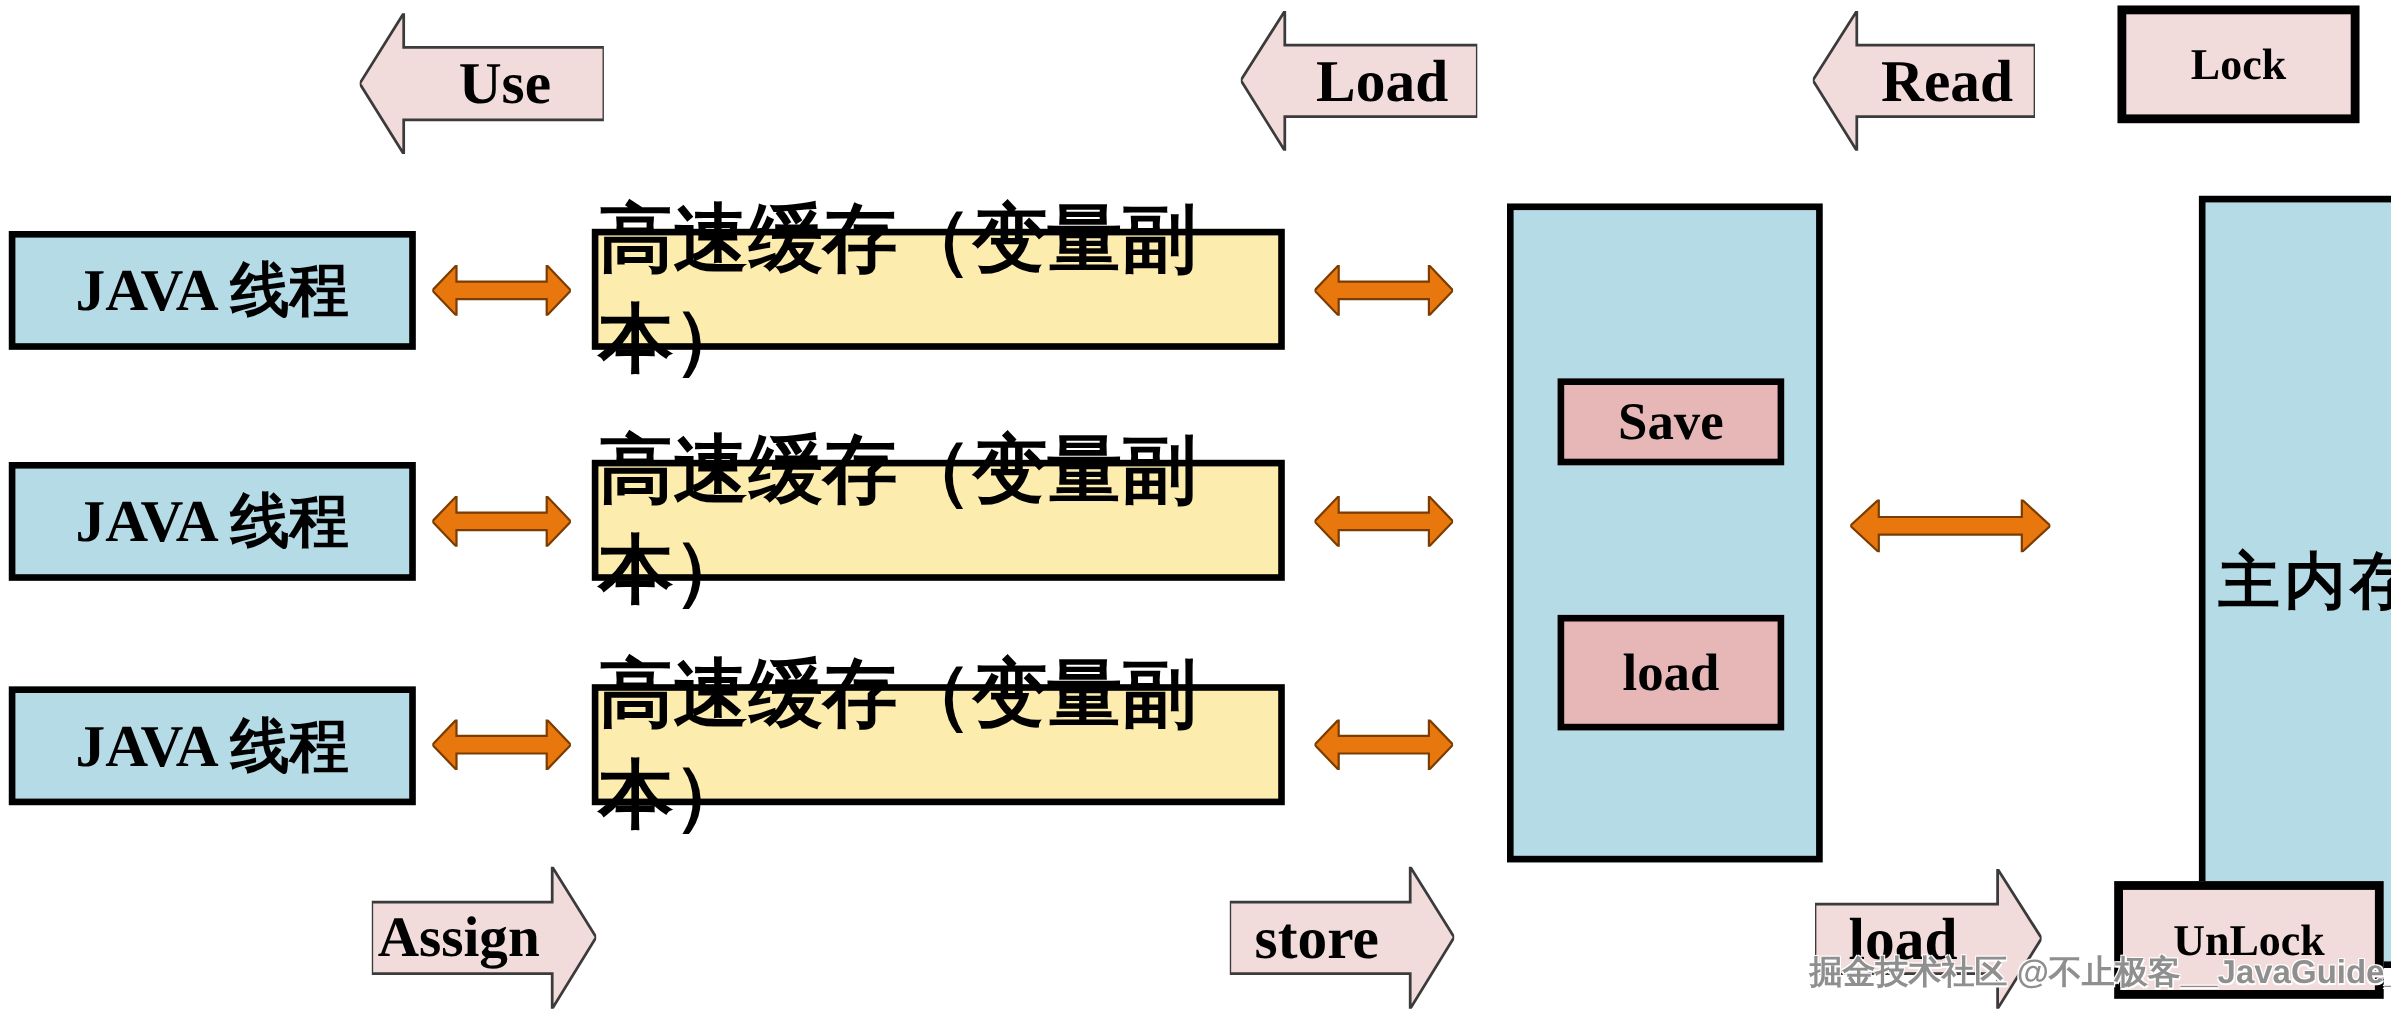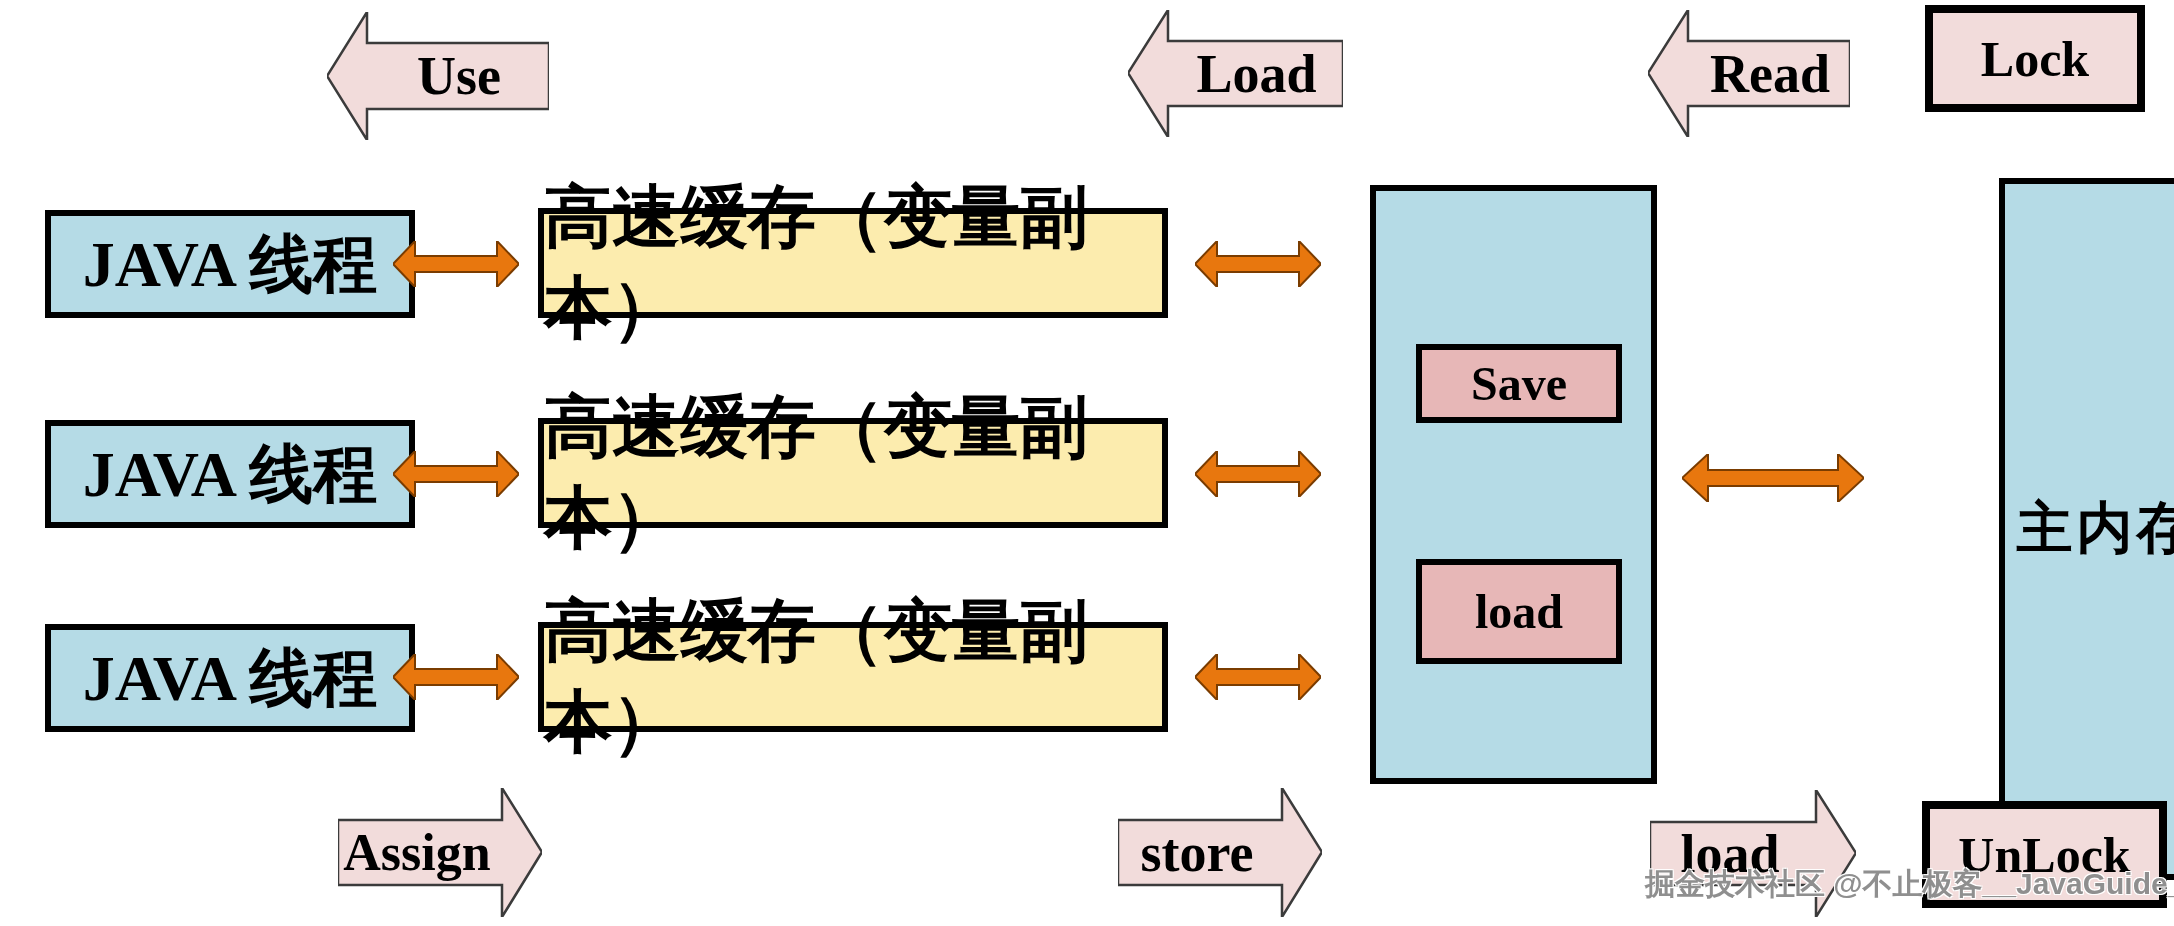--- a/index.html
+++ b/index.html
@@ -13,26 +13,26 @@
   .abs{position:absolute;}
 
   
   .box{
     position:absolute;
     border:6px solid var(--border);
     display:flex;align-items:center;justify-content:center;
     box-sizing:border-box;
     font-weight:bold;color:#000;
   }
-  .thread-box{background:var(--blue);font-size:64px;margin-left:37px;}
+  .thread-box{background:var(--blue);font-size:54px;}
   .cache-box{background:var(--yellow);font-size:68px;font-family:"Liberation Sans",sans-serif;}
   .wm-panel{background:var(--blue);}
   .mm-box{background:var(--blue);font-size:56px;font-family:"Liberation Sans",sans-serif;letter-spacing:4px;}
   .inner-box{background:var(--pink_dark);font-size:48px;}
-  .lock-box{background:var(--pink_light);border-width:8px;font-size:50px;}
+  .lock-box{background:var(--pink_light);border-width:8px;font-size:40px;}
 
   
   .block-arrow{position:absolute;}
   .block-arrow svg{position:absolute;left:0;top:0;display:block;}
   .block-arrow polygon{fill:var(--pink_light);stroke:#3b3b3b;stroke-width:2.5;}
   .block-arrow .lbl{
     position:absolute;inset:0;
     display:flex;align-items:center;justify-content:center;
     font-weight:bold;font-size:54px;color:#000;
   }

